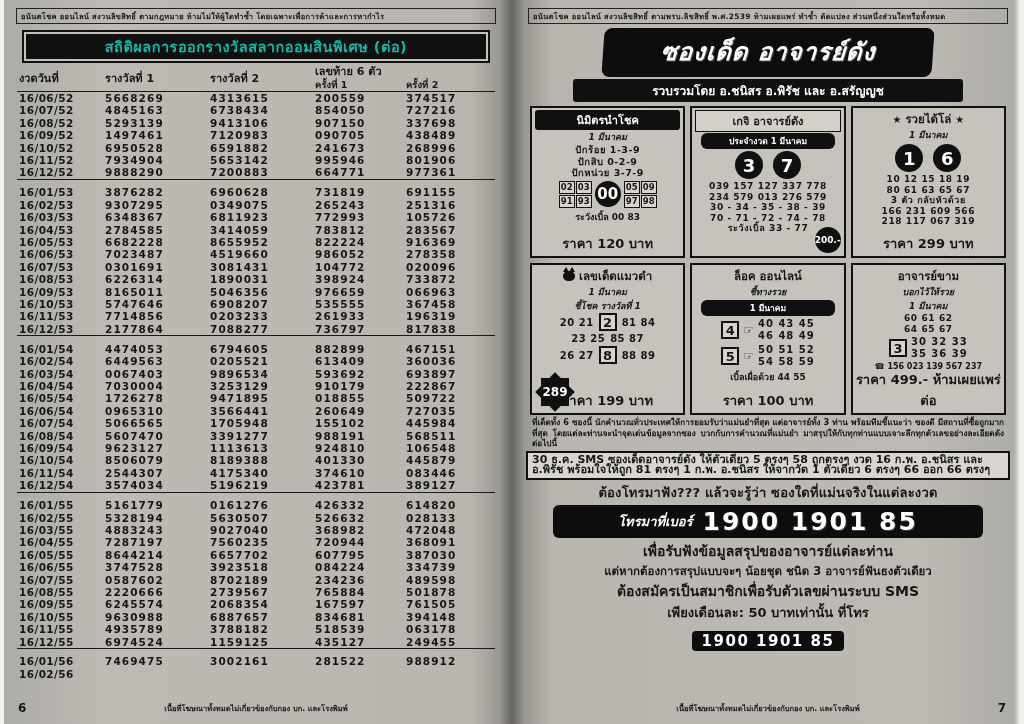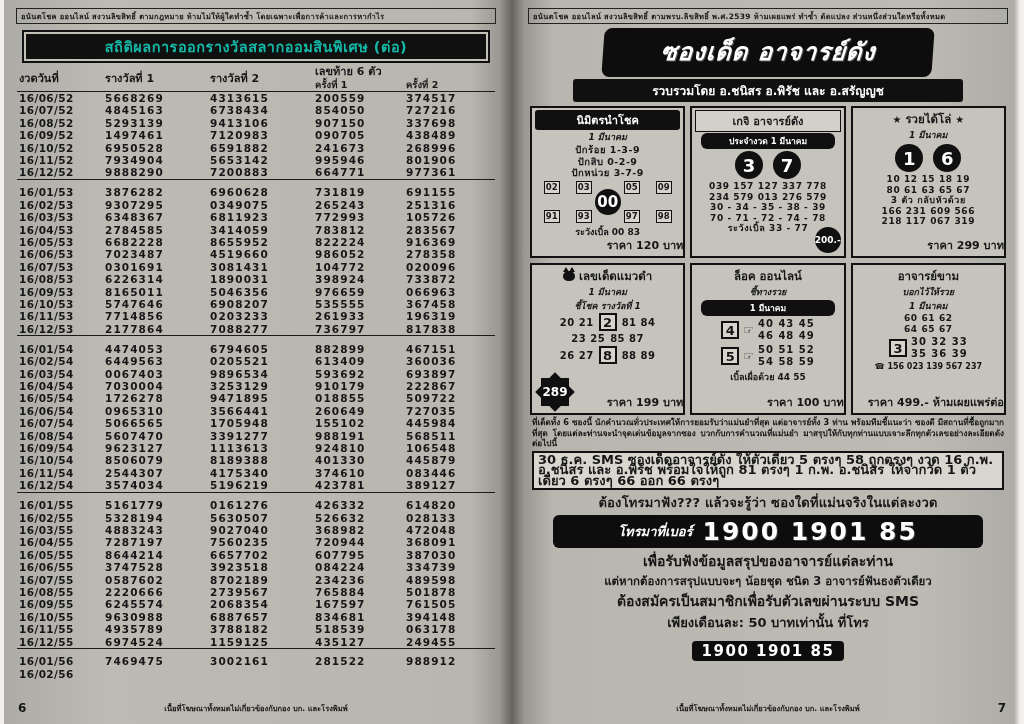--- a/index.html
+++ b/index.html
@@ -69,53 +69,53 @@
     padding:2px 3px; font-size:8.5px; overflow:hidden;
   }
   .ad-title-bar { background:#101010; color:#fff; text-align:center; font-weight:bold; font-size:11px; padding:1px 0; border-radius:3px; }
   .ad-title-boxed { border:1.5px solid #111; text-align:center; font-weight:bold; font-size:11px; padding:1px 0; background:#d2d0c9; }
   .ad-title-row { display:flex; align-items:center; justify-content:center; gap:4px; font-weight:bold; font-size:11.5px; }
   .trophy { font-size:10px; }
   .ad-script-date { text-align:center; font-style:italic; font-weight:bold; font-size:9px; }
   .black-strip { background:#101010; color:#fff; text-align:center; font-size:8.5px; font-weight:bold; margin:1px 6px; border-radius:6px; padding:1px 0; }
   .pick-line { text-align:center; font-weight:bold; font-size:9.5px; line-height:11.5px; letter-spacing:.5px; }
   .cells-wrap { display:flex; align-items:center; justify-content:center; gap:3px; margin:2px 0; }
-  .cells-col { display:grid; grid-template-columns:repeat(2,16px); gap:16px; }
+  .cells-col { display:grid; grid-template-columns:repeat(2,16px); gap:1px; }
   .cell { border:1px solid #111; text-align:center; font-weight:bold; font-size:8.5px; background:#d6d4cd; line-height:11px; }
   .big-circle {
     width:26px; height:26px; border-radius:50%; background:#101010; color:#fff;
     display:flex; align-items:center; justify-content:center;
     font-size:15px; font-weight:bold; flex:0 0 auto;
   }
   .big-pair { display:flex; justify-content:center; gap:10px; margin:2px 0; }
   .big-pair .big-circle { width:28px; height:28px; font-size:18px; }
   .num-line { text-align:center; font-weight:bold; font-size:9px; line-height:10.5px; letter-spacing:.6px; }
   .warn-line { text-align:center; font-weight:bold; font-size:9px; margin-top:1px; }
-  .price-line { text-align:right; font-weight:bold; font-size:11px; position:absolute; bottom:2px; left:0; right:0; }
+  .price-line { text-align:center; font-weight:bold; font-size:13px; position:absolute; bottom:2px; left:0; right:0; }
   .price-badge {
     position:absolute; right:3px; bottom:3px; background:#101010; color:#fff;
     border-radius:50%; width:26px; height:26px; display:flex; align-items:center;
     justify-content:center; font-weight:bold; font-size:9px;
   }
   .cat-row { display:flex; align-items:center; justify-content:center; gap:5px; font-weight:bold; font-size:10px; line-height:15px; letter-spacing:.5px; }
   .big-square { width:18px; height:18px; border:2px solid #111; background:#d6d4cd; display:flex; align-items:center; justify-content:center; font-size:13px; font-weight:bold; }
   .burst { position:absolute; left:6px; bottom:4px; width:34px; height:34px; }
   .burst::before,.burst::after { content:""; position:absolute; inset:3px; background:#101010; }
   .burst::after { transform:rotate(45deg); }
   .burst span { position:absolute; inset:0; display:flex; align-items:center; justify-content:center; color:#fff; font-weight:bold; font-size:12px; z-index:1; }
   .cat-head { width:12px; height:10px; background:#111; border-radius:50% 50% 45% 45%; position:relative; flex:0 0 auto; }
   .cat-head::before,.cat-head::after { content:""; position:absolute; top:-4px; border-left:3px solid transparent; border-right:3px solid transparent; border-bottom:5px solid #111; }
   .cat-head::before { left:0; } .cat-head::after { right:0; }
   .lock-row { display:flex; align-items:center; justify-content:center; gap:4px; margin:2px 0; }
   .hand { font-size:12px; }
   .lock-nums div { font-weight:bold; font-size:10px; line-height:12px; letter-spacing:1px; }
   .phone-small { text-align:center; font-weight:bold; font-size:8px; margin-top:2px; }
 
   .para { margin:2px 10px 0; font-size:8.2px; font-weight:bold; line-height:10.5px; text-align:justify; }
-  .highlight-box { margin:2px 10px; border:2px solid #111; background:#d8d6cf; padding:2px 4px; font-size:13px; font-weight:bold; line-height:10.5px; }
+  .highlight-box { margin:2px 4px; border:2px solid #111; background:#d8d6cf; padding:2px 4px; font-size:11px; font-weight:bold; line-height:10.5px; }
   .call-line { text-align:center; font-size:13px; font-weight:bold; letter-spacing:.2px; }
   .phone-bar {
     margin:2px auto; width:430px; background:#0d0d0d; border-radius:6px;
     display:flex; align-items:center; justify-content:center; gap:10px; padding:2px 6px;
   }
   .phone-label { color:#fff; font-weight:bold; font-style:italic; font-size:13px; }
   .phone-number { color:#fff; font-weight:bold; font-size:25px; letter-spacing:2px; text-shadow:1px 1px 0 #444; }
   .big-line { text-align:center; font-size:14px; font-weight:bold; }
   .mid-line { text-align:center; font-size:11.5px; font-weight:bold; }
   .last-line { text-align:left; font-size:13px; font-weight:bold; display:flex; align-items:center; justify-content:center; gap:8px;flex-direction:column; }

